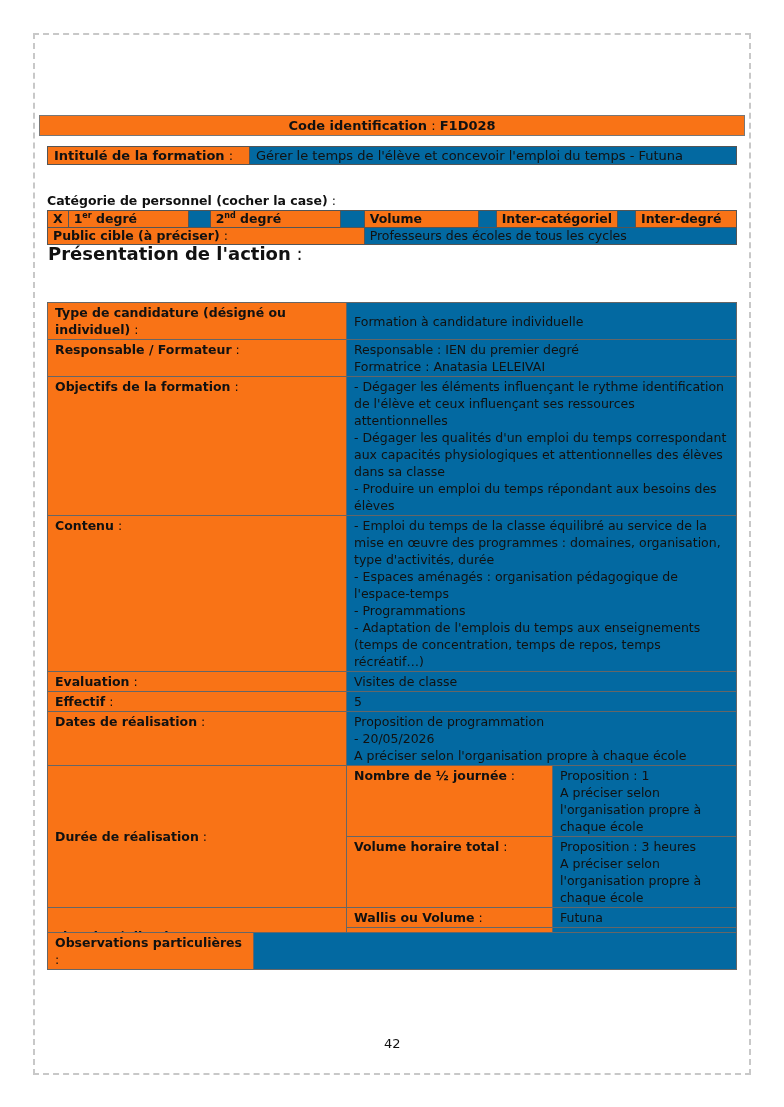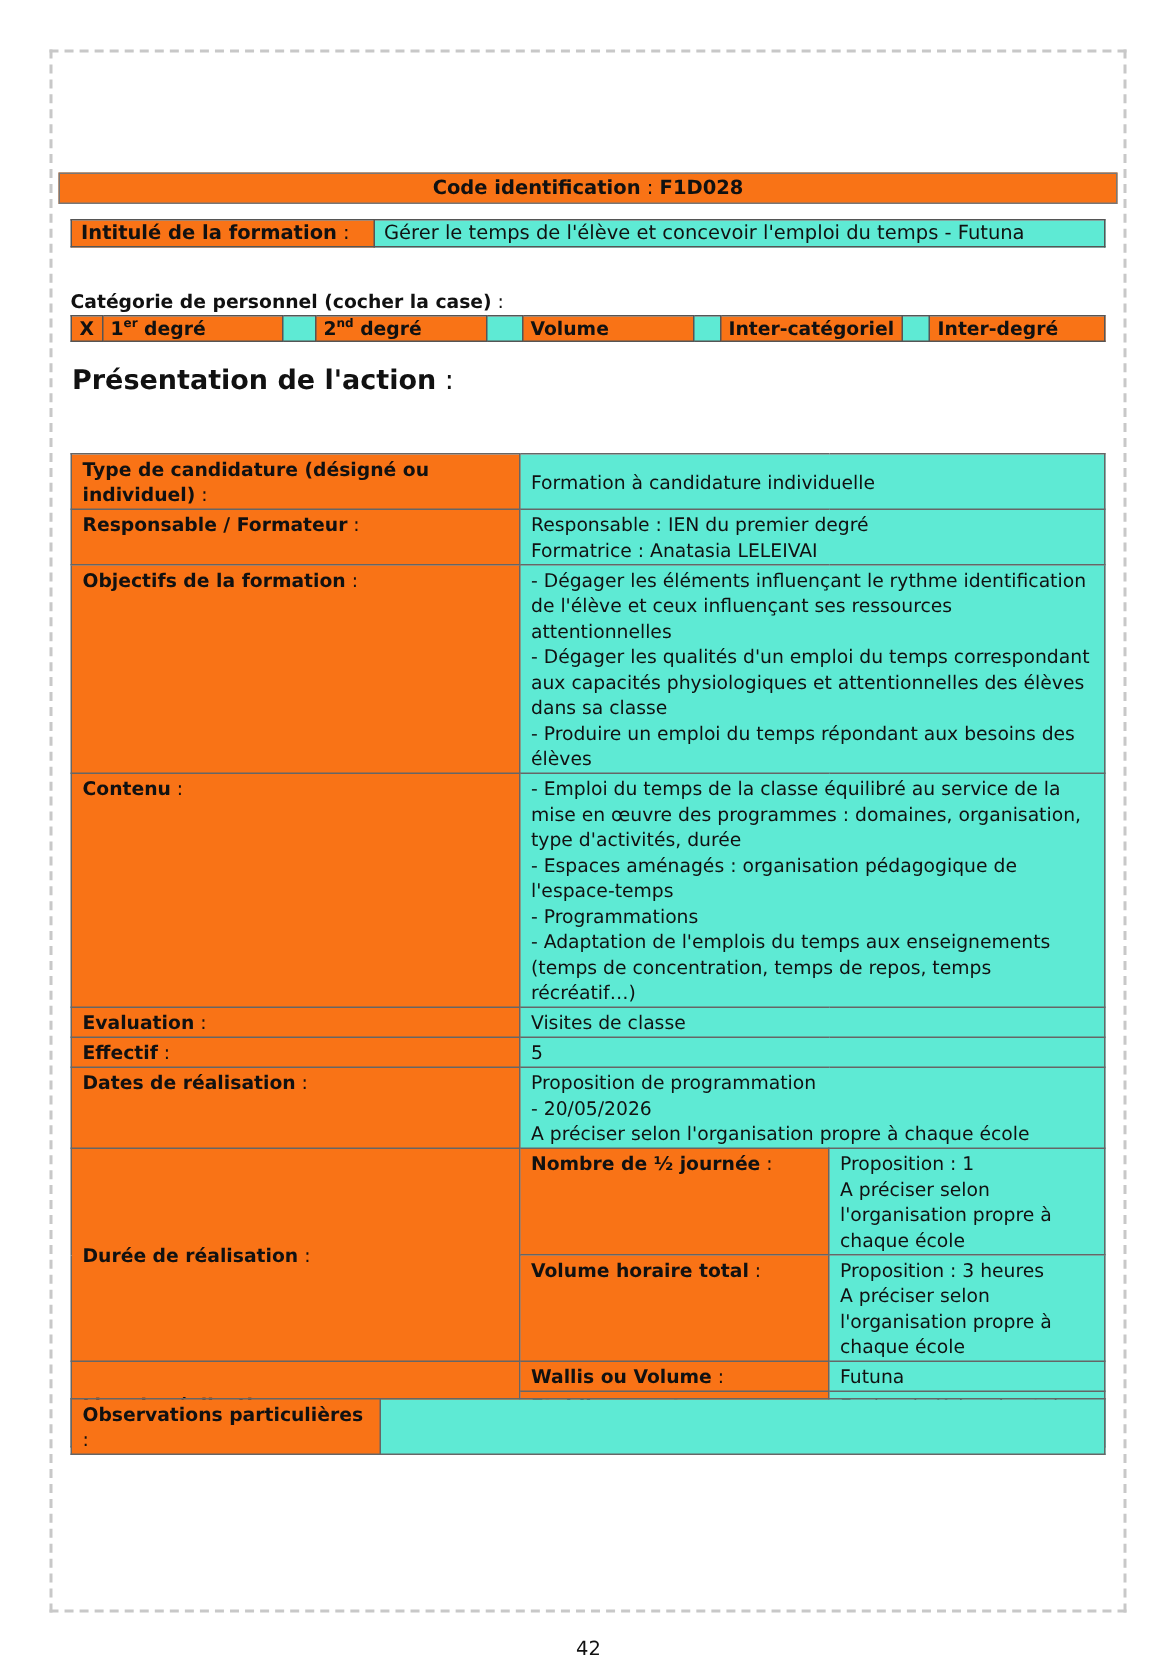--- a/index.html
+++ b/index.html
@@ -3,21 +3,21 @@
 <meta charset="utf-8">
 <style>
   * { box-sizing: border-box; margin: 0; padding: 0; }
   html, body { width: 784px; height: 1107px; background: #ffffff; overflow: hidden; }
   body { position: relative; font-family: "DejaVu Sans", sans-serif; color: #111; font-size: 12.5px; }
   .page-frame {
     position: absolute; left: 33px; top: 33px; width: 718px; height: 1042px;
     border: 2px dashed #c8c8c8;
   }
   .beige { background: #f97316; }
-  .white { background: #5eead4; }
+  .white { background: #0369a1; }
   .b { font-weight: bold; }
   .nb { font-weight: normal; }
 
   .code-box {
     position: absolute; left: 39px; top: 115px; width: 706px; height: 21px;
     border: 1px solid #777; text-align: center; line-height: 19px; font-size: 13px;
   }
   .titre-table {
     position: absolute; left: 47px; top: 146px; width: 690px; height: 19px;
     border-collapse: collapse;
@@ -34,21 +34,21 @@
 
   .pres-label { position: absolute; left: 48px; top: 245px; font-size: 18px; font-weight: bold; line-height: 17px; }
 
   .main-table {
     position: absolute; left: 47px; top: 262px; width: 690px; border-collapse: collapse; table-layout: fixed; margin-top: 40px;
   }
   .main-table td { border: 1px solid #666; padding: 1px 7px; vertical-align: top; line-height: 17px; font-size: 12.5px; }
   .main-table td.mid { vertical-align: middle; }
   .line { display: block; }
 
-  .page-number { position: absolute; left: 384px; top: 1092px; font-size: 13px; }
+  .page-number { position: absolute; left: 384px; top: 1036px; font-size: 13px; }
 </style>
 </head>
 <body>
 
 <div class="page-frame"></div>
 
 <div class="code-box beige">
   <span class="b">Code identification</span><span> :</span>
   <span class="b">F1D028</span>
 </div>
@@ -62,27 +62,31 @@
 </tbody>
   </table>
 
 <div class="cat-label"><span>Catégorie de personnel (cocher la case)</span><span class="nb"> :</span></div>
 <table class="cat-table">
   <tbody>
       <tr>
     <td class="beige b" style="width:20px;text-align:center">X</td>
     <td class="beige b" style="width:120px"><span>1</span><sup>er</sup><span> degré</span></td>
     <td class="white" style="width:22px"></td>
-    <td class="beige b" style="width:114px"><span>2</span><sup>nd</sup><span> degré</span></td>
+    <td class="beige b" style="width:130px"><span>2</span><sup>nd</sup><span> degré</span></td>
     <td class="white" style="width:24px"></td>
     <td class="beige b" style="width:114px">Volume</td>
     <td class="white" style="width:18px"></td>
     <td class="beige b" style="width:116px">Inter-catégoriel</td>
     <td class="white" style="width:18px"></td>
     <td class="beige b">Inter-degré</td>
+  </tr>
+  <tr>
+    <td class="beige" colspan="5"><span class="b">Public cible (à préciser)</span><span> :</span></td>
+    <td class="white" colspan="5">Professeurs des écoles de tous les cycles</td>
   </tr>
 </tbody>
   </table>
 
 <div class="pres-label"><span>Présentation de l'action</span><span class="nb"> :</span></div>
 
 <table class="main-table">
   <colgroup>
     <col style="width:299px">
     <col style="width:206px">

